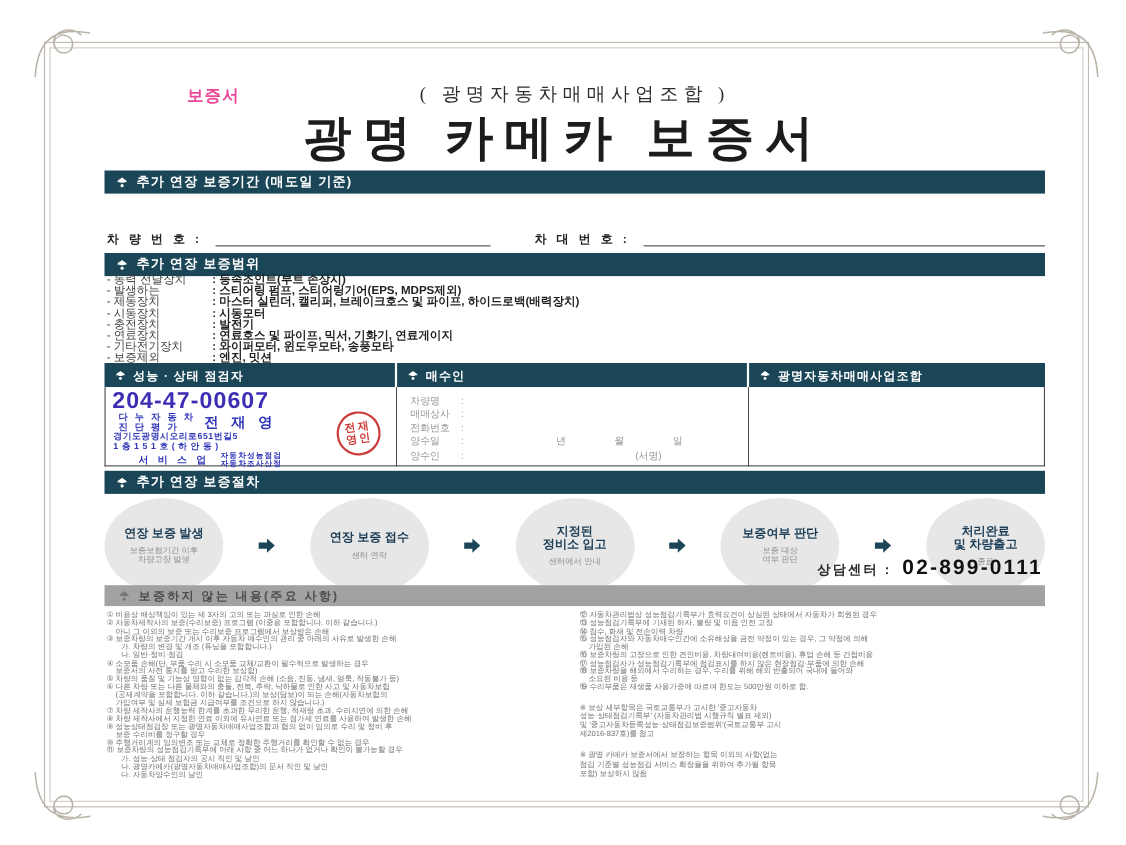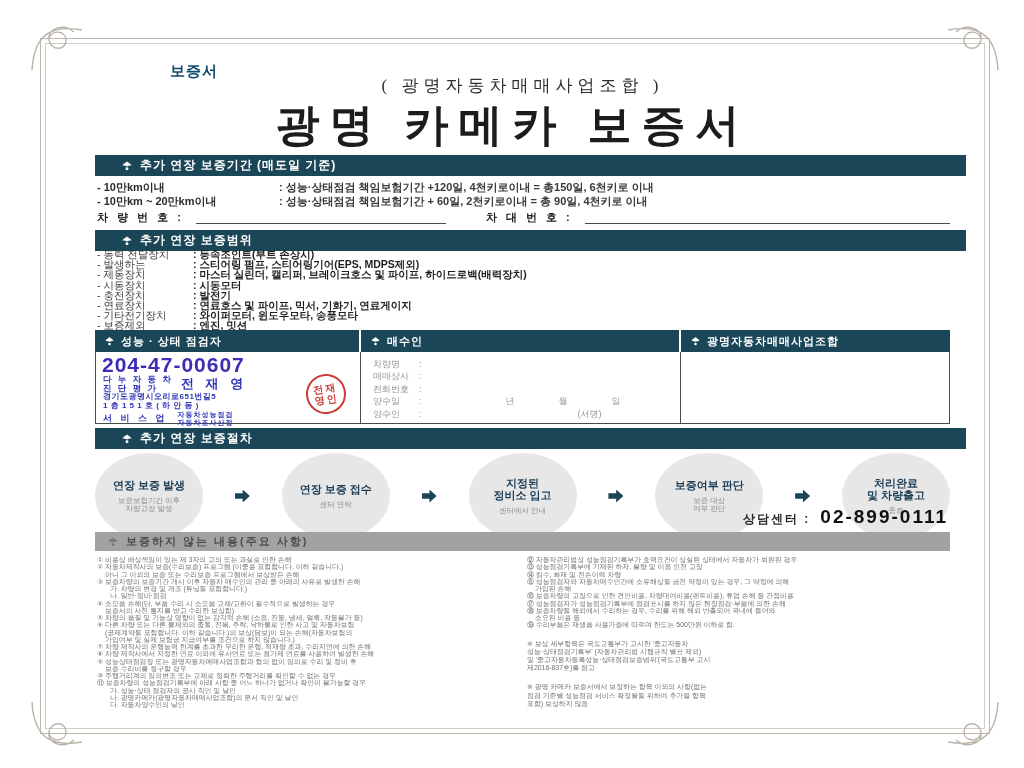--- a/index.html
+++ b/index.html
@@ -7,29 +7,29 @@
         font-family:"Liberation Sans","DejaVu Sans",sans-serif;color:#222;}
   
   .frame-outer{position:absolute;left:40px;top:38px;right:34px;bottom:34px;border:1px solid #bdb7ad;}
   .frame-inner{position:absolute;left:45px;top:43px;right:39px;bottom:39px;border:1px solid #d2ccc2;}
   .corner{position:absolute;width:62px;height:52px;}
   .c-tl{left:22px;top:20px;}
   .c-tr{right:16px;top:20px;transform:scaleX(-1);}
   .c-bl{left:22px;bottom:16px;transform:scaleY(-1);}
   .c-br{right:16px;bottom:16px;transform:scale(-1,-1);}
 
-  .badge{position:absolute;left:170px;top:62px;font-size:15px;font-weight:bold;color:#0c4a6e;letter-spacing:1px;}
+  .badge{position:absolute;left:170px;top:78px;font-size:15px;font-weight:bold;color:#ec4899;letter-spacing:1px;}
   .head-sub{position:absolute;left:95px;top:74px;width:855px;text-align:center;
             font-family:"Liberation Serif","DejaVu Serif",serif;font-size:17px;letter-spacing:5px;color:#2e2e2e;}
   .head-title{position:absolute;left:85px;top:96px;width:855px;text-align:center;
               font-family:"Liberation Serif","DejaVu Serif",serif;font-size:44px;font-weight:bold;
               letter-spacing:10px;color:#1c1c1c;}
 
   .bar{position:absolute;left:95px;width:855px;height:21px;background:#1a4657;color:#fff;
-       display:flex;align-items:center;font-size:12px;font-weight:bold;letter-spacing:1px;padding-left:16px;}
+       display:flex;align-items:center;font-size:12px;font-weight:bold;letter-spacing:1px;padding-left:0;}
   .bar .ico{margin:0 7px 0 10px;display:inline-flex;}
   .bar1{top:155px;} .bar2{top:230px;} .bar4{top:428px;}
 
   .period{position:absolute;left:97px;top:180px;width:853px;font-size:11px;color:#2b2b2b;}
   .period .row{display:flex;line-height:14px;}
   .period .lab{width:182px;font-weight:bold;white-space:nowrap;}
   .period .val{font-weight:bold;color:#3a3a3a;white-space:nowrap;}
 
   .numline{position:absolute;left:97px;top:210px;width:853px;display:flex;align-items:flex-end;
            font-size:11px;font-weight:bold;color:#222;}
@@ -55,21 +55,21 @@
   .bcell{border:1px solid #4a4a4a;border-top:none;box-sizing:border-box;background:#fff;position:relative;}
   .b1c{width:266px;} .b2c{width:320px;border-left:none;} .b3c{width:269px;border-left:none;}
 
   .lic{position:absolute;left:6px;top:1px;font-size:21px;font-weight:bold;color:#3d2db5;letter-spacing:1px;}
   .stamp{position:absolute;left:7px;top:23px;color:#2f36b8;font-weight:bold;line-height:9px;}
   .stamp .r1{display:flex;align-items:flex-start;justify-content:center;}
   .stamp .cmp{font-size:8.5px;letter-spacing:2px;}
   .stamp .person{font-size:13px;letter-spacing:4px;margin-left:8px;line-height:17px;}
   .stamp .addr{font-size:8px;letter-spacing:0.5px;line-height:8.5px;}
   .stamp .r5{display:flex;align-items:center;margin-top:1px;}
-  .stamp .biz{font-size:9px;letter-spacing:3px;}
+  .stamp .biz{font-size:9px;letter-spacing:3px;margin-left:23px;}
   .stamp .bizcol{margin-left:10px;font-size:7px;line-height:7.5px;letter-spacing:1px;}
   .seal{position:absolute;right:14px;top:22px;width:36px;height:36px;border:2px solid #cc3b36;border-radius:50%;
         color:#cc3b36;font-size:10px;font-weight:bold;display:flex;flex-direction:column;align-items:center;
         justify-content:center;line-height:11px;transform:rotate(-8deg);letter-spacing:2px;}
 
   .buyer{position:absolute;left:12px;top:6px;right:8px;font-size:9px;color:#969696;}
   .buyer .brow{display:flex;line-height:12.4px;}
   .buyer .blab{width:46px;}
   .buyer .bcolon{margin-right:6px;}
   .buyer .du{display:inline-block;}
@@ -126,30 +126,20 @@
   <div class="head-title">광명 카메카 보증서</div>
 
   <div class="bar bar1">
     <span class="ico">
       <svg width="12" height="12" viewBox="0 0 20 20">
           <path d="M10 2c-2 3.2-6.2 3-7.4 7.4 3-.9 4.4 1 7.4 1s4.4-1.9 7.4-1C16.2 5 12 5.2 10 2z" fill="#fff"></path>
           <circle cx="10" cy="14.6" r="2.4" fill="#fff"></circle>
         </svg>
     </span>
     <span>추가 연장 보증기간 (매도일 기준)</span>
-  </div>
-  <div class="period">
-    <div class="row">
-      <span class="lab">- 10만km이내</span>
-      <span class="val">: 성능·상태점검 책임보험기간 +120일, 4천키로이내 = 총150일, 6천키로 이내</span>
-    </div>
-    <div class="row">
-      <span class="lab">- 10만km ~ 20만km이내</span>
-      <span class="val">: 성능·상태점검 책임보험기간 + 60일, 2천키로이내 = 총 90일, 4천키로 이내</span>
-    </div>
   </div>
   <div class="numline">
     <span class="nl">차 량 번 호 :</span>
     <span class="blank b1"></span>
     <span class="nl">차 대 번 호 :</span>
     <span class="blank b2"></span>
   </div>
 
   <div class="bar bar2">
     <span class="ico">

